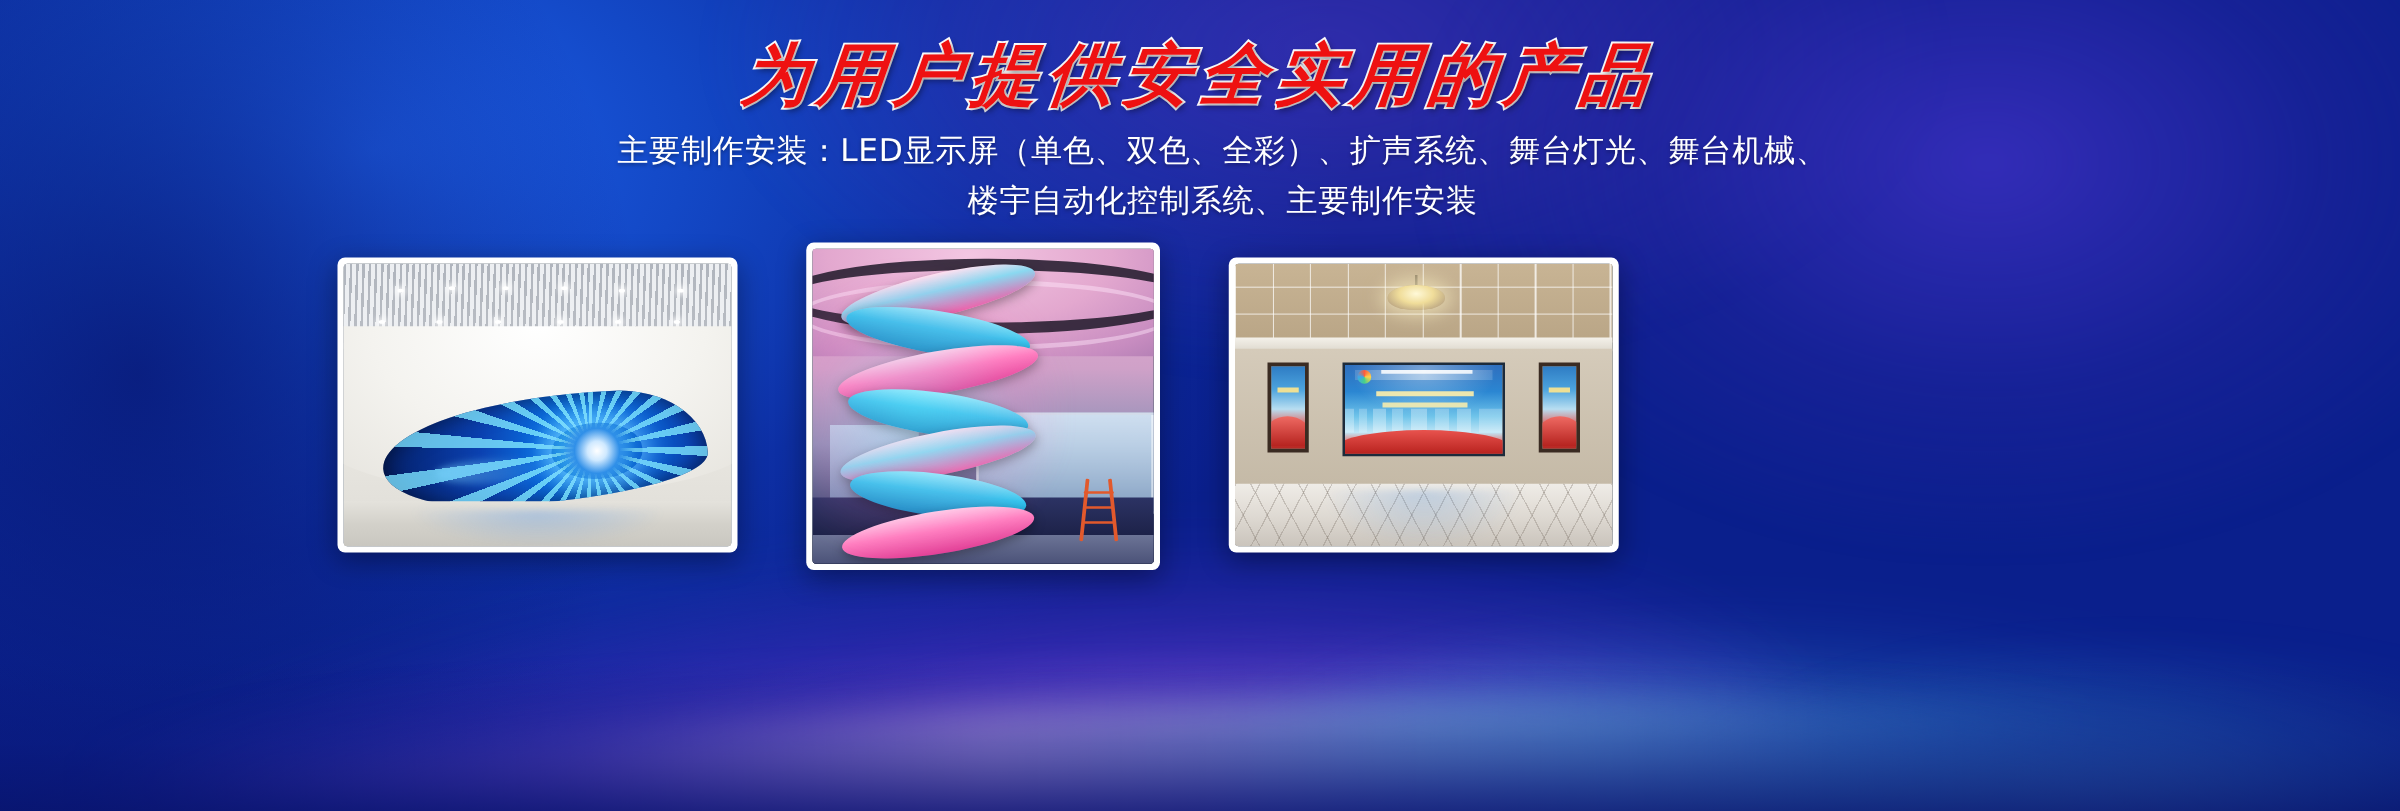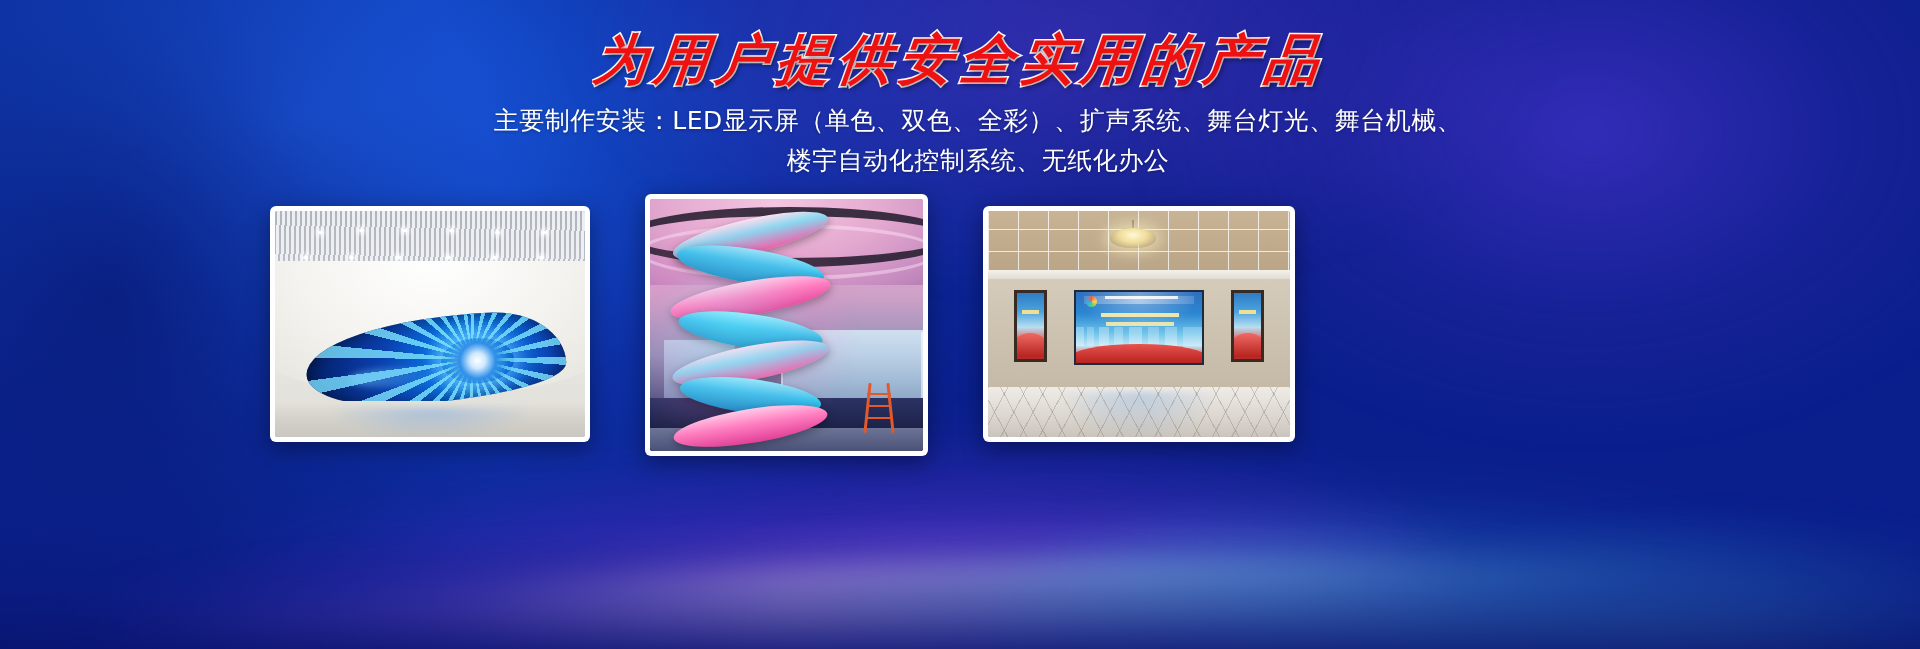--- a/index.html
+++ b/index.html
@@ -415,21 +415,21 @@
     <div class="streak2"></div>
   </div>
   <div class="bottom-fade"></div>
 
   <div class="title-wrap">
     <div class="title">为用户提供安全实用的产品</div>
   </div>
 
   <div class="subtitle-wrap">
     <div class="subtitle-line">主要制作安装：LED显示屏（单色、双色、全彩）、扩声系统、舞台灯光、舞台机械、</div>
-    <div class="subtitle-line">楼宇自动化控制系统、无纸化办公</div>
+    <div class="subtitle-line">楼宇自动化控制系统、主要制作安装</div>
   </div>
 
   <div class="cards">
 
     <div class="card" id="card-1">
       <div class="card-inner">
         <div class="ph1">
           <div class="ceil"></div>
           <div class="ceil-shade"></div>
           <div class="spot" style="left:14%;top:9%"></div>

